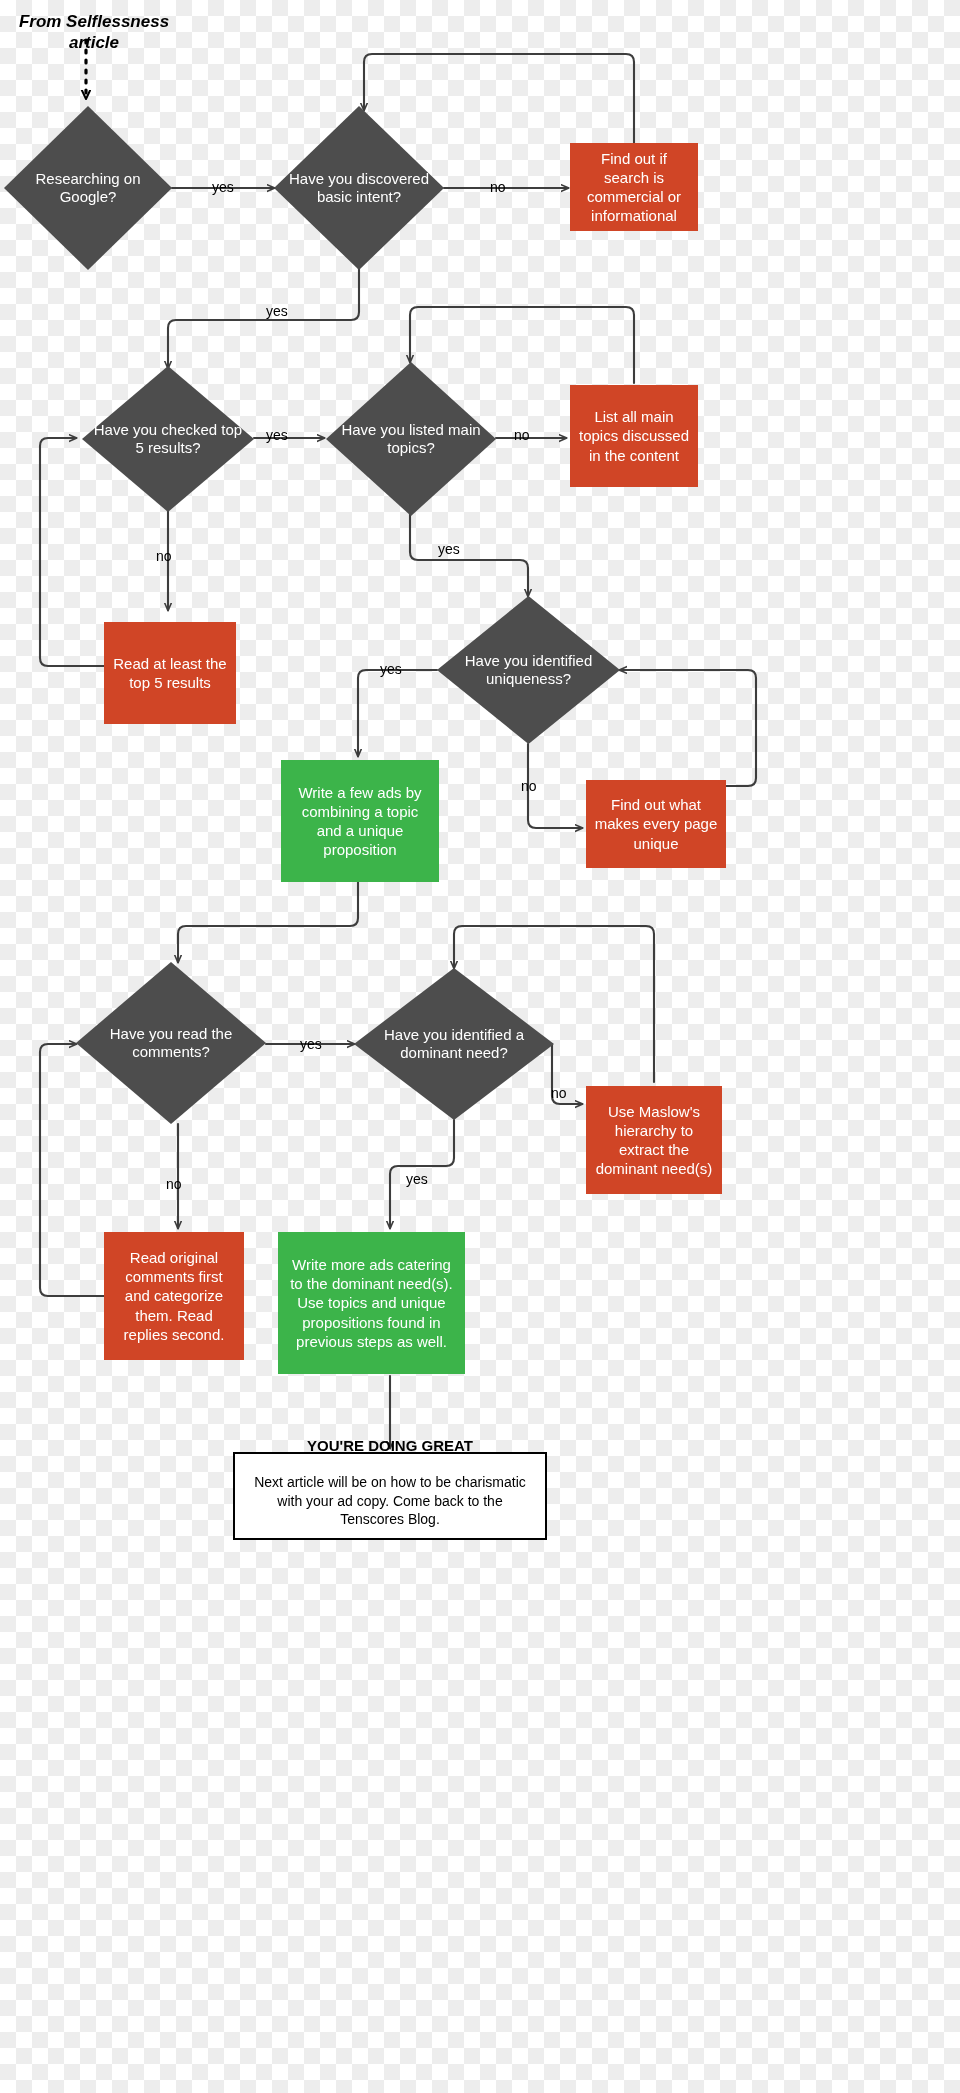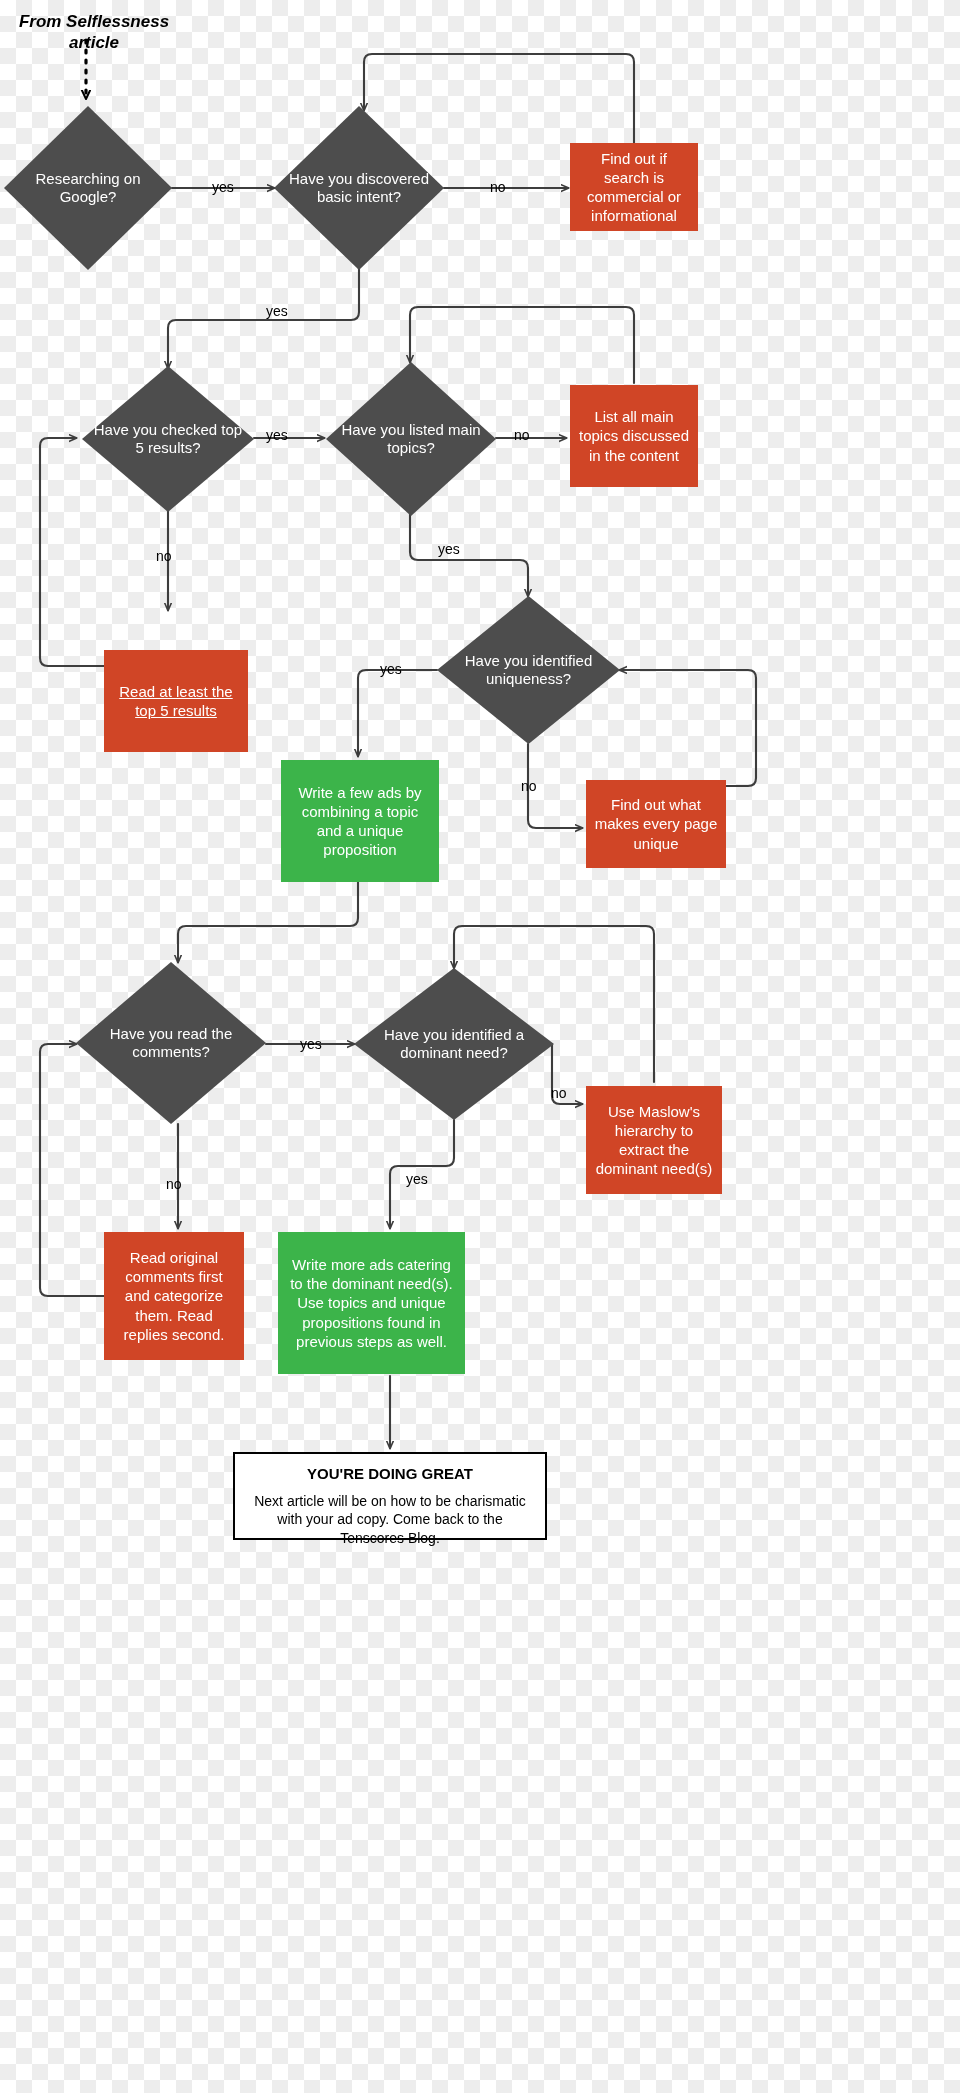--- a/index.html
+++ b/index.html
@@ -11,36 +11,36 @@
       linear-gradient(45deg,#ededed 25%,transparent 25%,transparent 75%,#ededed 75%,#ededed),
       linear-gradient(45deg,#ededed 25%,transparent 25%,transparent 75%,#ededed 75%,#ededed);
     background-size:32px 32px;
     background-position:0 0,16px 16px;
     position:relative;
     overflow:hidden;
   }
   #stage{position:absolute;left:0;top:0;width:960px;height:2093px;}
   svg#wires{position:absolute;left:0;top:0;width:960px;height:2093px;pointer-events:none;}
 
-  .node{position:absolute;box-sizing:border-box;display:flex;align-items:center;justify-content:flex-start;text-align:center;}
+  .node{position:absolute;box-sizing:border-box;display:flex;align-items:center;justify-content:flex-end;text-align:center;}
 
   
   .diamond{color:#ffffff;font-size:15px;line-height:1.18;font-weight:400;}
   .diamond .dshape{position:absolute;left:0;top:0;width:100%;height:100%;
     background:#4d4d4d;
     -webkit-clip-path:polygon(50% 0,100% 50%,50% 100%,0 50%);
     clip-path:polygon(50% 0,100% 50%,50% 100%,0 50%);}
   .diamond .dtext{position:relative;z-index:2;padding:0 6px;}
 
   
   .box{font-size:15px;line-height:1.28;color:#ffffff;padding:6px 8px;}
   .box.red{background:#d04526;}
   .box.green{background:#3cb44a;}
   .box.white{background:#ffffff;border:2px solid #000000;color:#000000;flex-direction:column;padding:10px 14px;}
-  .box.white .ttl{font-weight:bold;font-size:15px;margin-bottom:9px;}
+  .box.white .ttl{font-weight:bold;font-size:15px;margin-bottom:18px;}
   .box.white .sub{font-size:14px;line-height:1.3;}
 
   
   .elabel{position:absolute;font-size:14px;color:#000000;background:transparent;
     white-space:nowrap;line-height:1;z-index:5;}
 
   
   .srcnote{position:absolute;font-style:italic;font-weight:bold;font-size:17px;
     color:#000000;text-align:center;line-height:1.22;}
 </style>
@@ -131,21 +131,21 @@
 
   <div class="node box red" style="left:570px;top:385px;width:128px;height:102px;">
     <span>List all main topics discussed in the content</span>
   </div>
 
   <div class="node diamond" style="left:326px;top:362px;width:170px;height:154px;">
     <div class="dshape"></div>
     <div class="dtext">Have you listed main topics?</div>
   </div>
 
-  <div class="node box red" style="left:104px;top:650px;width:144px;height:102px;text-decoration:underline;">
+  <div class="node box red" style="left:104px;top:622px;width:132px;height:102px;">
     <span>Read at least the top 5 results</span>
   </div>
 
   <div class="node diamond" style="left:437px;top:596px;width:183px;height:148px;">
     <div class="dshape"></div>
     <div class="dtext">Have you identified uniqueness?</div>
   </div>
 
   <div class="node box red" style="left:586px;top:780px;width:140px;height:88px;">
     <span>Find out what makes every page unique</span>

